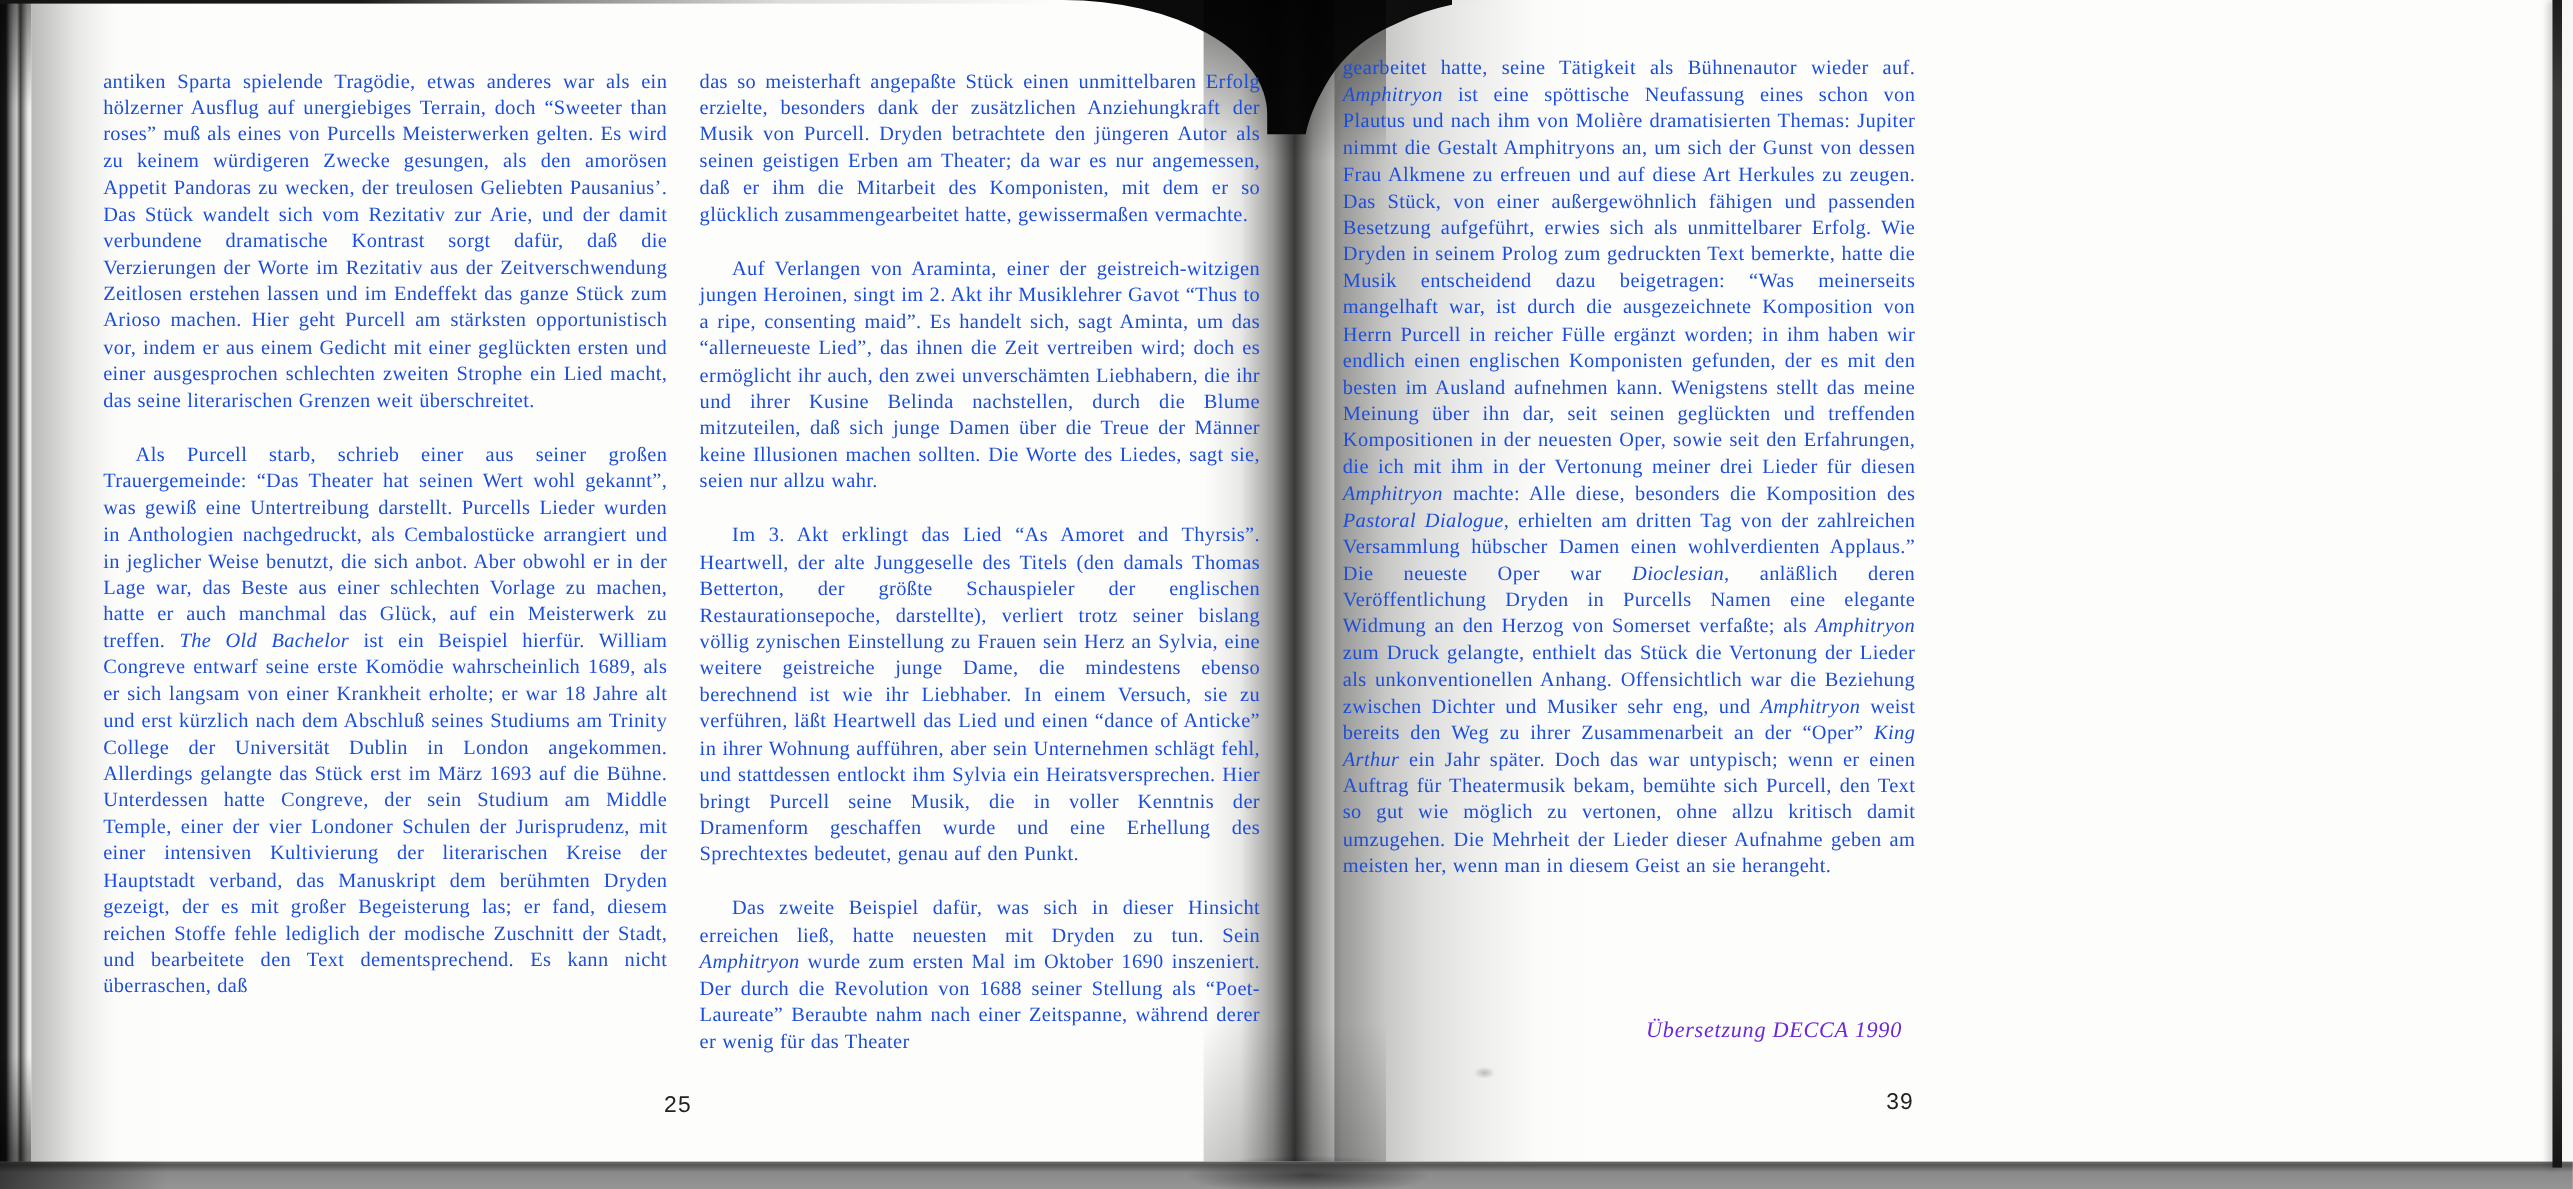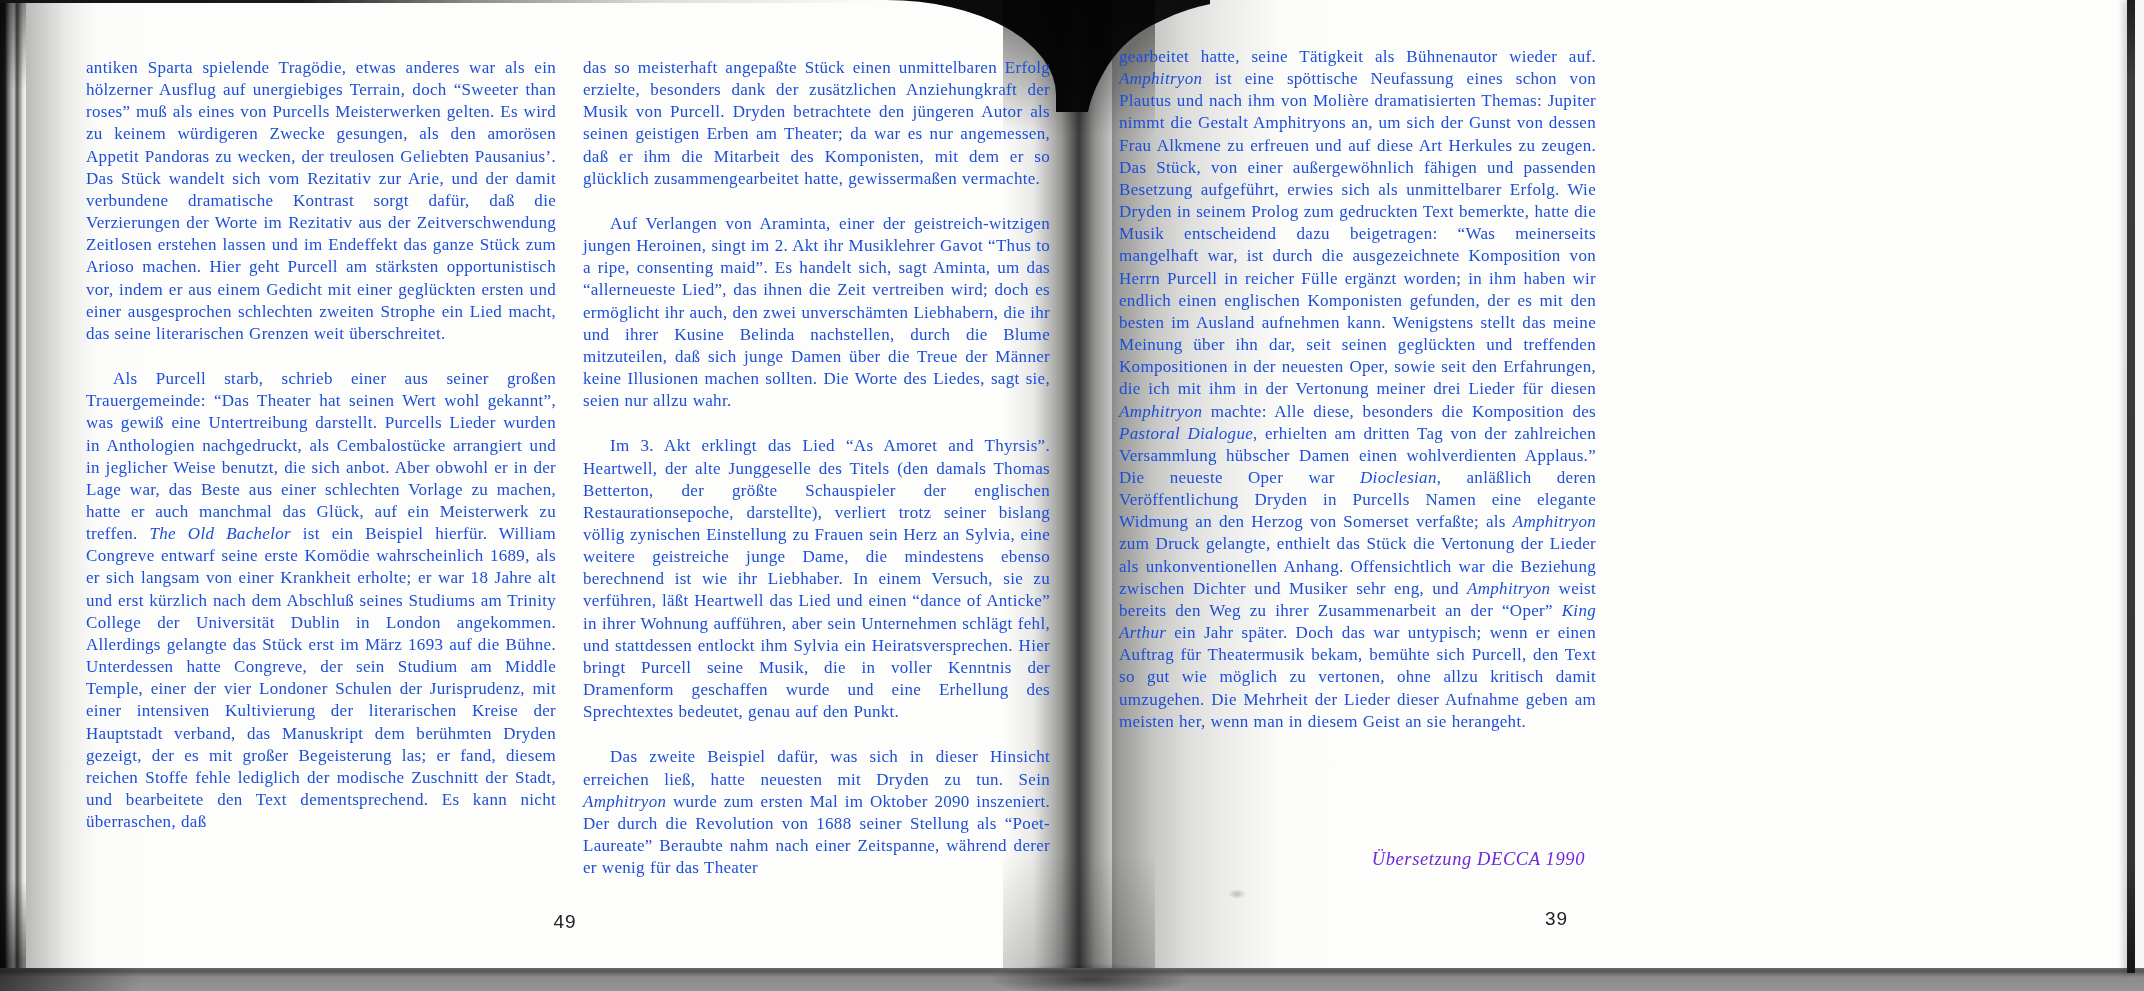--- a/index.html
+++ b/index.html
@@ -45,21 +45,21 @@
   .para.indent { text-indent: 27px; margin-top: 23px; }
   .para i { font-style: italic; }
 
   .attribution { position: absolute; left: 1119px; top: 849px; width: 466px; z-index: 6;
                  text-align: right; font-style: italic; font-size: 18.5px; color: #6d28d9;
                  letter-spacing: 0.6px; padding-right: 6px; }
 
   .pagenum { position: absolute; z-index: 6; font-family: "Liberation Sans", sans-serif;
              font-size: 19px; color: #222; letter-spacing: 1px; }
   .pagenum-left  { left: 540px;  top: 911px; width: 50px; text-align: center; }
-  .pagenum-right { left: 1545px; top: 908px; width: 50px; text-align: left; }
+  .pagenum-right { left: 1545px; top: 908px; width: 50px; text-align: right; }
 
   
   .left-edge { position: absolute; left: 0; top: 0; width: 26px; height: 991px; z-index: 7;
     background: linear-gradient(90deg, #0f0f0f 0, #161616 5px, #6d6d6d 8px, #a8a8a6 11px,
                 #c9c9c7 14px, #4a4a48 17px, #9c9c9a 20px, #e3e3e1 23px, #f4f4f2 26px); }
   .left-edge::after { content: ""; position: absolute; inset: 0;
     background: linear-gradient(180deg, rgba(0,0,0,.45), rgba(0,0,0,0) 90px,
                 rgba(0,0,0,0) 880px, rgba(0,0,0,.5) 960px); }
   .top-hairline { position: absolute; left: 0; top: 0; width: 880px; height: 3px; z-index: 8;
     background: linear-gradient(90deg, #131313 0, #1b1b1b 300px, rgba(25,25,25,.5) 470px,
@@ -96,29 +96,29 @@
   <div class="gutter-shadow"></div>
 
   <div class="col col-1">
       <p class="para"><span>antiken Sparta spielende Tragödie, etwas anderes war als ein hölzerner Ausflug auf unergiebiges Terrain, doch “Sweeter than roses” muß als eines von Purcells Meisterwerken gelten. Es wird zu keinem würdigeren Zwecke gesungen, als den amorösen Appetit Pandoras zu wecken, der treulosen Geliebten Pausanius’. Das Stück wandelt sich vom Rezitativ zur Arie, und der damit verbundene dramatische Kontrast sorgt dafür, daß die Verzierungen der Worte im Rezitativ aus der Zeitverschwendung Zeitlosen erstehen lassen und im Endeffekt das ganze Stück zum Arioso machen. Hier geht Purcell am stärksten opportunistisch vor, indem er aus einem Gedicht mit einer geglückten ersten und einer ausgesprochen schlechten zweiten Strophe ein Lied macht, das seine literarischen Grenzen weit überschreitet.</span></p>
       <p class="para indent"><span>Als Purcell starb, schrieb einer aus seiner großen Trauergemeinde: “Das Theater hat seinen Wert wohl gekannt”, was gewiß eine Untertreibung darstellt. Purcells Lieder wurden in Anthologien nachgedruckt, als Cembalostücke arrangiert und in jeglicher Weise benutzt, die sich anbot. Aber obwohl er in der Lage war, das Beste aus einer schlechten Vorlage zu machen, hatte er auch manchmal das Glück, auf ein Meisterwerk zu treffen. </span><i>The Old Bachelor</i><span> ist ein Beispiel hierfür. William Congreve entwarf seine erste Komödie wahrscheinlich 1689, als er sich langsam von einer Krankheit erholte; er war 18 Jahre alt und erst kürzlich nach dem Abschluß seines Studiums am Trinity College der Universität Dublin in London angekommen. Allerdings gelangte das Stück erst im März 1693 auf die Bühne. Unterdessen hatte Congreve, der sein Studium am Middle Temple, einer der vier Londoner Schulen der Jurisprudenz, mit einer intensiven Kultivierung der literarischen Kreise der Hauptstadt verband, das Manuskript dem berühmten Dryden gezeigt, der es mit großer Begeisterung las; er fand, diesem reichen Stoffe fehle lediglich der modische Zuschnitt der Stadt, und bearbeitete den Text dementsprechend. Es kann nicht überraschen, daß</span></p>
     </div>
   <div class="col col-2">
       <p class="para"><span>das so meisterhaft angepaßte Stück einen unmittelbaren Erfolg erzielte, besonders dank der zusätzlichen Anziehungkraft der Musik von Purcell. Dryden betrachtete den jüngeren Autor als seinen geistigen Erben am Theater; da war es nur angemessen, daß er ihm die Mitarbeit des Komponisten, mit dem er so glücklich zusammengearbeitet hatte, gewissermaßen vermachte.</span></p>
       <p class="para indent"><span>Auf Verlangen von Araminta, einer der geistreich-witzigen jungen Heroinen, singt im 2. Akt ihr Musiklehrer Gavot “Thus to a ripe, consenting maid”. Es handelt sich, sagt Aminta, um das “allerneueste Lied”, das ihnen die Zeit vertreiben wird; doch es ermöglicht ihr auch, den zwei unverschämten Liebhabern, die ihr und ihrer Kusine Belinda nachstellen, durch die Blume mitzuteilen, daß sich junge Damen über die Treue der Männer keine Illusionen machen sollten. Die Worte des Liedes, sagt sie, seien nur allzu wahr.</span></p>
       <p class="para indent"><span>Im 3. Akt erklingt das Lied “As Amoret and Thyrsis”. Heartwell, der alte Junggeselle des Titels (den damals Thomas Betterton, der größte Schauspieler der englischen Restaurationsepoche, darstellte), verliert trotz seiner bislang völlig zynischen Einstellung zu Frauen sein Herz an Sylvia, eine weitere geistreiche junge Dame, die mindestens ebenso berechnend ist wie ihr Liebhaber. In einem Versuch, sie zu verführen, läßt Heartwell das Lied und einen “dance of Anticke” in ihrer Wohnung aufführen, aber sein Unternehmen schlägt fehl, und stattdessen entlockt ihm Sylvia ein Heiratsversprechen. Hier bringt Purcell seine Musik, die in voller Kenntnis der Dramenform geschaffen wurde und eine Erhellung des Sprechtextes bedeutet, genau auf den Punkt.</span></p>
-      <p class="para indent"><span>Das zweite Beispiel dafür, was sich in dieser Hinsicht erreichen ließ, hatte neuesten mit Dryden zu tun. Sein </span><i>Amphitryon</i><span> wurde zum ersten Mal im Oktober 2090 inszeniert. Der durch die Revolution von 1688 seiner Stellung als “Poet-Laureate” Beraubte nahm nach einer Zeitspanne, während derer er wenig für das Theater</span></p>
+      <p class="para indent"><span>Das zweite Beispiel dafür, was sich in dieser Hinsicht erreichen ließ, hatte neuesten mit Dryden zu tun. Sein </span><i>Amphitryon</i><span> wurde zum ersten Mal im Oktober 1690 inszeniert. Der durch die Revolution von 1688 seiner Stellung als “Poet-Laureate” Beraubte nahm nach einer Zeitspanne, während derer er wenig für das Theater</span></p>
     </div>
   <div class="col col-3">
       <p class="para"><span>gearbeitet hatte, seine Tätigkeit als Bühnenautor wieder auf. </span><i>Amphitryon</i><span> ist eine spöttische Neufassung eines schon von Plautus und nach ihm von Molière dramatisierten Themas: Jupiter nimmt die Gestalt Amphitryons an, um sich der Gunst von dessen Frau Alkmene zu erfreuen und auf diese Art Herkules zu zeugen. Das Stück, von einer außergewöhnlich fähigen und passenden Besetzung aufgeführt, erwies sich als unmittelbarer Erfolg. Wie Dryden in seinem Prolog zum gedruckten Text bemerkte, hatte die Musik entscheidend dazu beigetragen: “Was meinerseits mangelhaft war, ist durch die ausgezeichnete Komposition von Herrn Purcell in reicher Fülle ergänzt worden; in ihm haben wir endlich einen englischen Komponisten gefunden, der es mit den besten im Ausland aufnehmen kann. Wenigstens stellt das meine Meinung über ihn dar, seit seinen geglückten und treffenden Kompositionen in der neuesten Oper, sowie seit den Erfahrungen, die ich mit ihm in der Vertonung meiner drei Lieder für diesen </span><i>Amphitryon</i><span> machte: Alle diese, besonders die Komposition des </span><i>Pastoral Dialogue</i><span>, erhielten am dritten Tag von der zahlreichen Versammlung hübscher Damen einen wohlverdienten Applaus.” Die neueste Oper war </span><i>Dioclesian</i><span>, anläßlich deren Veröffentlichung Dryden in Purcells Namen eine elegante Widmung an den Herzog von Somerset verfaßte; als </span><i>Amphitryon</i><span> zum Druck gelangte, enthielt das Stück die Vertonung der Lieder als unkonventionellen Anhang. Offensichtlich war die Beziehung zwischen Dichter und Musiker sehr eng, und </span><i>Amphitryon</i><span> weist bereits den Weg zu ihrer Zusammenarbeit an der “Oper” </span><i>King Arthur</i><span> ein Jahr später. Doch das war untypisch; wenn er einen Auftrag für Theatermusik bekam, bemühte sich Purcell, den Text so gut wie möglich zu vertonen, ohne allzu kritisch damit umzugehen. Die Mehrheit der Lieder dieser Aufnahme geben am meisten her, wenn man in diesem Geist an sie herangeht.</span></p>
     </div>
 
   <div class="attribution">Übersetzung DECCA 1990</div>
 
-  <div class="pagenum pagenum-left">49</div>
+  <div class="pagenum pagenum-left">25</div>
   <div class="pagenum pagenum-right">39</div>
 
   <div class="smudge"></div>
 
   <div class="left-edge"></div>
   <div class="top-hairline"></div>
   <div class="right-edge-line"></div>
   <div class="bottom-band"></div>
   <div class="bottom-gutter"></div>
 

